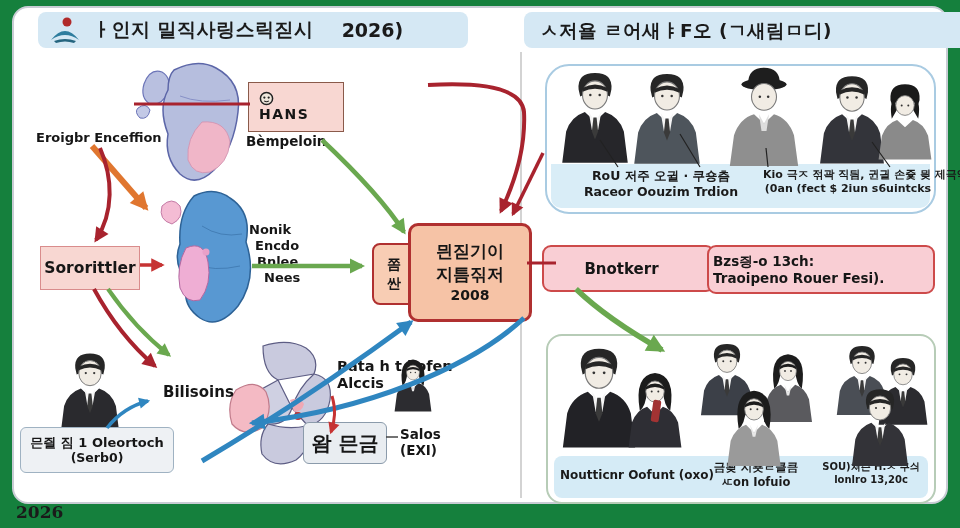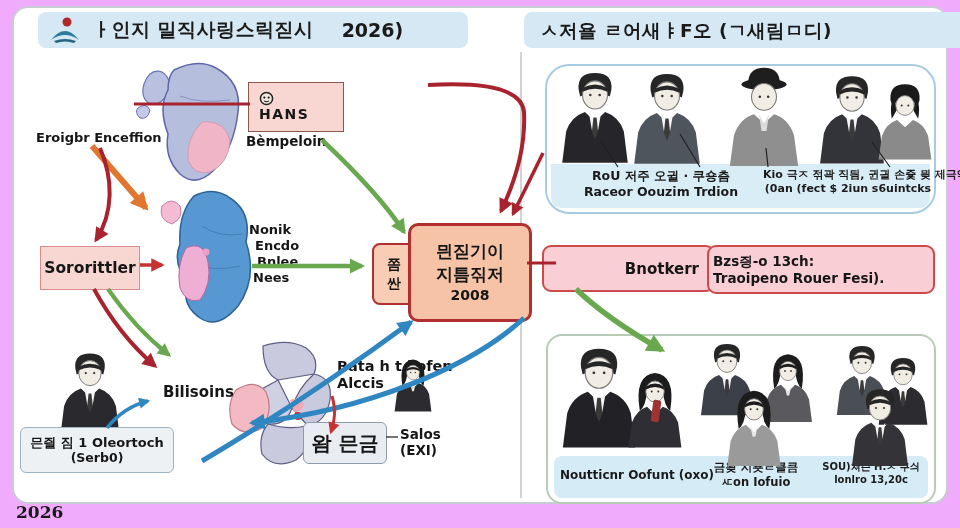--- a/index.html
+++ b/index.html
@@ -1,16 +1,16 @@
 <!DOCTYPE html>
 <html><head>
 <meta charset="utf-8">
 <style>
   html,body{margin:0;padding:0;background:#fff;}
-  .stage{position:relative;width:960px;height:528px;background:#f0abfc;overflow:hidden;
+  .stage{position:relative;width:960px;height:528px;background:#15803d;overflow:hidden;
          font-family:"DejaVu Sans","Liberation Sans",sans-serif;color:#1a1a1a;}
   .abs{position:absolute;}
   
   .frame{left:12px;top:6px;width:932px;height:494px;background:#fff;
          border:2px solid #c8ccd4;border-radius:16px;z-index:1;}
   .divider{left:520px;top:52px;width:2px;height:446px;background:#d3d3d3;z-index:2;}
   
   .band{background:#d5e8f4;border-radius:8px;z-index:3;display:flex;align-items:center;}
   .band-left{left:38px;top:12px;width:410px;height:36px;padding:0 10px;gap:10px;}
   .band-right{left:524px;top:12px;width:422px;height:36px;padding:0 16px;}
@@ -146,21 +146,21 @@
   <div class="abs lbl" style="left:246px;top:133px;font-size:13.5px">Bèmpeloin</div>
 
   <div class="abs pbox" style="left:40px;top:246px;width:98px;height:42px;border-color:#d98c8c">
     <div class="lbl" style="font-size:15.5px">Sororittler</div>
   </div>
 
   <div class="abs lbl" style="left:249px;top:222px;font-size:13px;line-height:16px">
     <div>Nonik</div>
     <div style="padding-left:6px">Encdo</div>
     <div style="padding-left:8px">Bnlee</div>
-    <div style="padding-left:4px">Nees</div>
+    <div style="padding-left:15px">Nees</div>
   </div>
 
   <svg class="person" style="left:55px;top:350px;width:70px;height:84px;color:#2a2a2e">
       <use href="#sym-man"></use>
     </svg>
   <div class="abs lbl" style="left:163px;top:383px;font-size:15px">Bilisoins</div>
 
   <div class="abs lbl" style="left:337px;top:358px;font-size:14.5px">
     <div>Bata h t kofen</div>
     <div>Alccis</div>
@@ -186,21 +186,21 @@
   <div class="abs sidebox">
     <div class="lbl" style="font-size:14px">쫌</div>
     <div class="lbl" style="font-size:14px">싼</div>
   </div>
   <div class="abs central">
     <div class="lbl" style="font-size:17px">믠짇기이</div>
     <div class="lbl" style="font-size:17px">지틈짂저</div>
     <div class="lbl" style="font-size:14px">2008</div>
   </div>
 
-  <div class="abs rbox" style="left:542px;top:245px;width:155px;height:43px;align-items:flex-end;padding-right:14px">
+  <div class="abs rbox" style="left:542px;top:245px;width:155px;height:43px;align-items:center;padding-right:14px">
     <div class="lbl" style="font-size:15px">Bnotkerr</div>
   </div>
   <div class="abs rbox" style="left:707px;top:245px;width:220px;height:45px;padding-left:4px">
     <div class="lbl" style="font-size:13.5px">Bzs즹-o 13ch:</div>
     <div class="lbl" style="font-size:13.5px">Traoipeno Rouer Fesi).</div>
   </div>
 
   <div class="abs panel panel-top">
     <div class="capband" style="left:4px;right:4px;bottom:4px;height:44px">
       <div class="cap" style="left:10px;top:4px;width:200px;font-size:12.5px">

